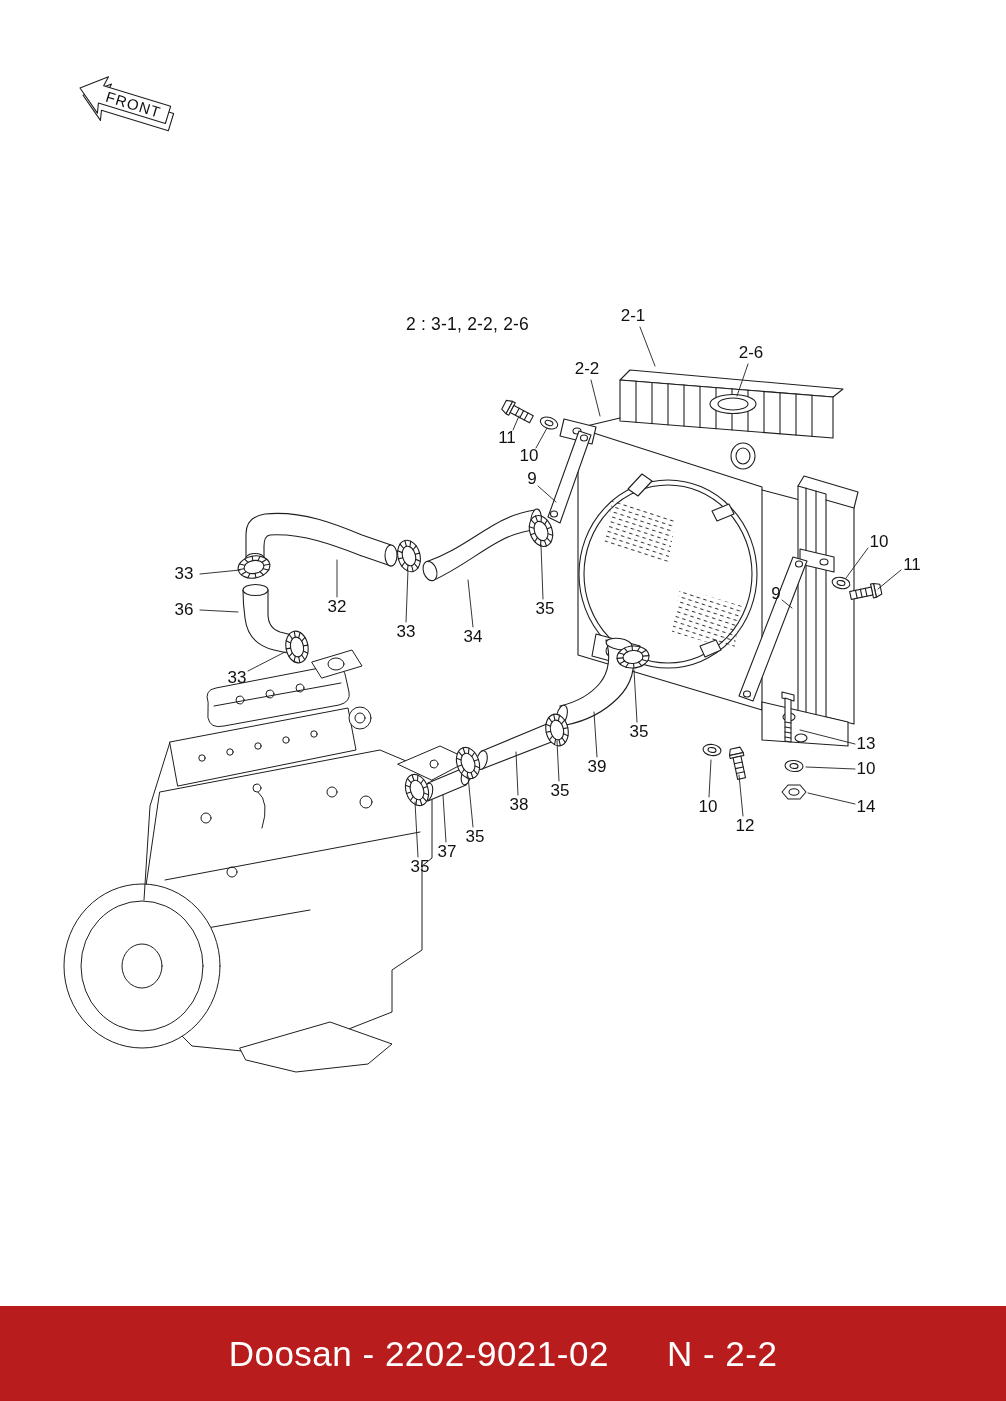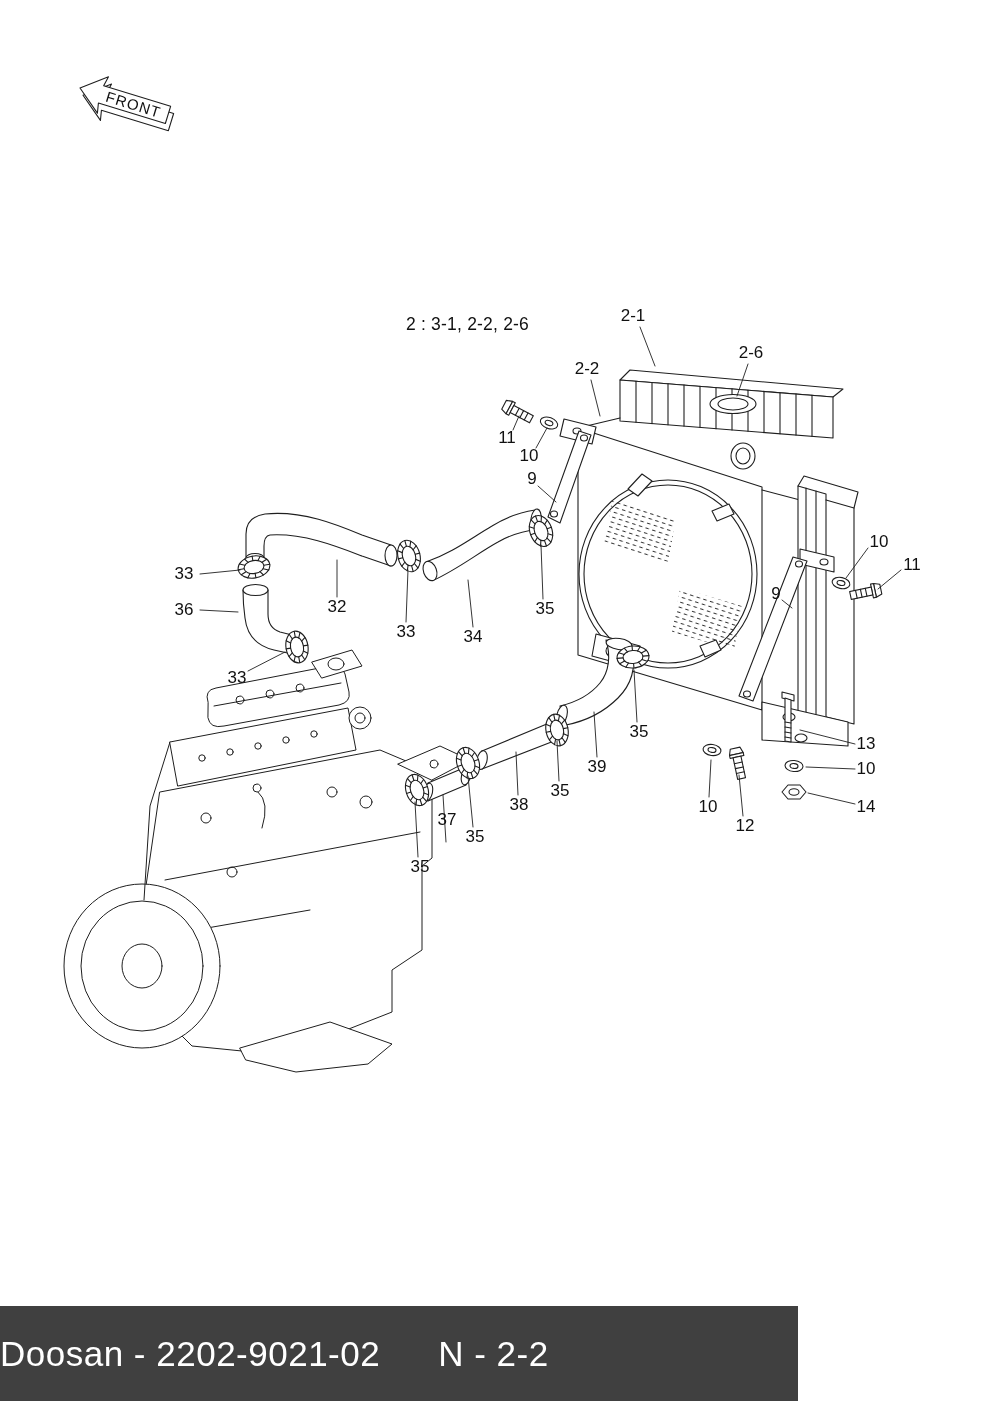--- a/index.html
+++ b/index.html
@@ -3,22 +3,22 @@
 <meta charset="utf-8">
 <style>
   *{margin:0;padding:0;box-sizing:border-box}
   html,body{width:1006px;height:1401px;background:#fff}
   .page{position:relative;width:1006px;height:1401px;background:#ffffff;overflow:hidden;
         font-family:"Liberation Sans",sans-serif;color:#111}
   .canvas{position:absolute;left:0;top:0;width:1006px;height:1306px}
   .canvas svg{position:absolute;left:0;top:0}
   .note{position:absolute;left:406px;top:314px;font-size:17.5px;letter-spacing:.2px;white-space:nowrap}
   .callout{position:absolute;transform:translate(-50%,-50%);font-size:17px;white-space:nowrap}
-  .footer{position:absolute;left:0;top:1306px;width:798px;height:95px;background:#404040;
-          display:flex;align-items:center;gap:58px;
+  .footer{position:absolute;left:0;top:1306px;width:1006px;height:95px;background:#b91c1c;
+          display:flex;align-items:center;justify-content:center;gap:58px;
           color:#fff;font-size:35px;letter-spacing:.5px}
 </style>
 </head>
 <body>
 
 <div class="page">
   <div class="canvas">
 
     <svg width="1006" height="1306" viewBox="0 0 1006 1306">
       <defs>
@@ -286,21 +286,21 @@
     <div class="callout" style="left:639px;top:732px">35</div>
     <div class="callout" style="left:597px;top:767px">39</div>
     <div class="callout" style="left:866px;top:744px">13</div>
     <div class="callout" style="left:866px;top:769px">10</div>
     <div class="callout" style="left:866px;top:807px">14</div>
     <div class="callout" style="left:560px;top:791px">35</div>
     <div class="callout" style="left:519px;top:805px">38</div>
     <div class="callout" style="left:708px;top:807px">10</div>
     <div class="callout" style="left:745px;top:826px">12</div>
     <div class="callout" style="left:475px;top:837px">35</div>
-    <div class="callout" style="left:447px;top:820px">37</div>
+    <div class="callout" style="left:447px;top:852px">37</div>
     <div class="callout" style="left:420px;top:867px">35</div>
   </div>
 
   <div class="footer">
     <span>Doosan - 2202-9021-02</span>
     <span>N - 2-2</span>
   </div>
 </div>
 
 </body></html>

